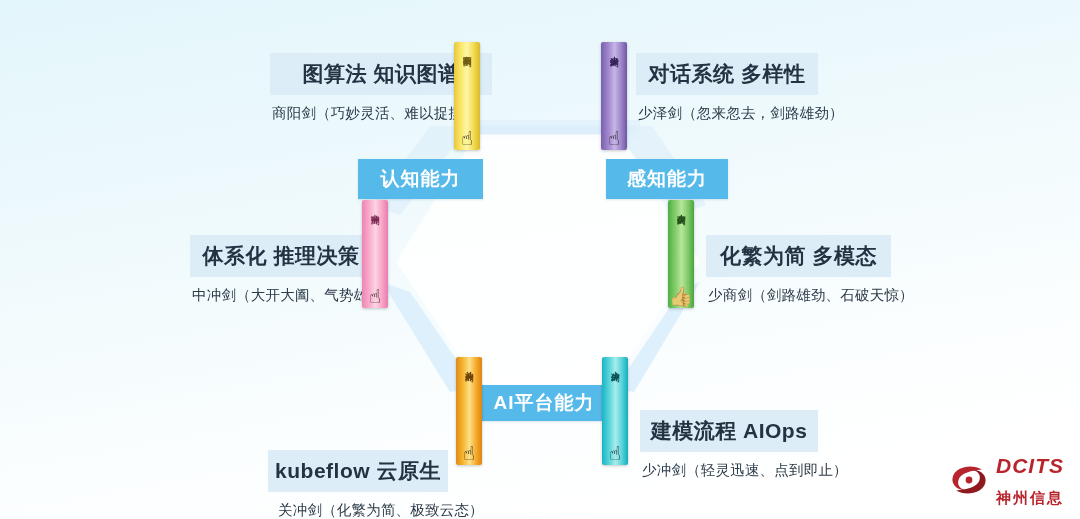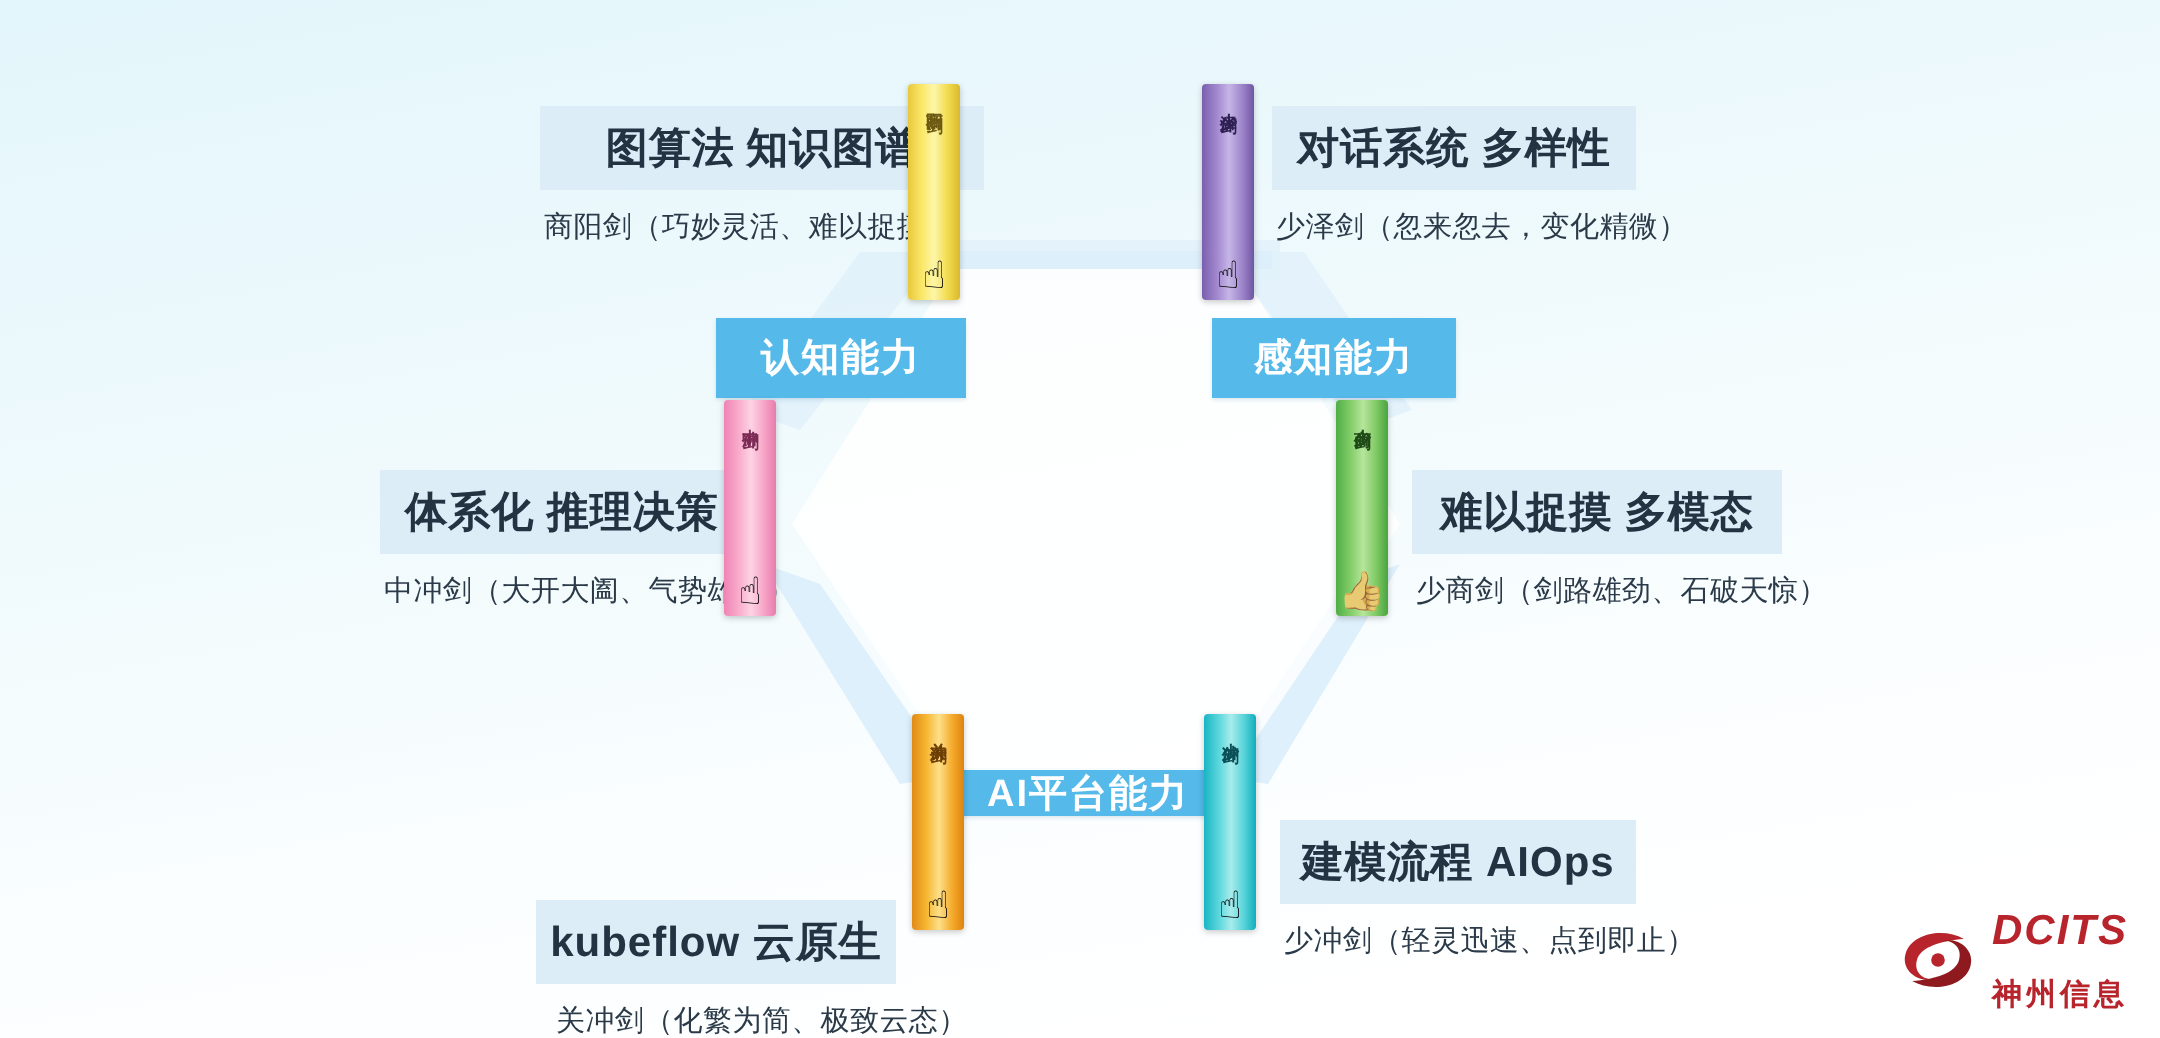--- a/index.html
+++ b/index.html
@@ -107,60 +107,60 @@
   </svg>
 
   <div class="cap" style="left:358px;top:159px;width:125px;height:40px;">
     <span>认知能力</span>
   </div>
 
   <div class="cap" style="left:606px;top:159px;width:122px;height:40px;">
     <span>感知能力</span>
   </div>
 
-  <div class="cap" style="left:478px;top:385px;width:132px;height:23px;">
+  <div class="cap" style="left:478px;top:385px;width:132px;height:36px;">
     <span>AI平台能力</span>
   </div>
 
-  <div class="node" style="left:270px;top:53px;width:228px;font-family:Liberation Serif, serif;">
+  <div class="node" style="left:270px;top:53px;width:228px;">
     <div class="titlebar center" style="width:222px;">
       <span>图算法 知识图谱</span>
     </div>
     <div class="desc" style="padding-left:2px;">商阳剑（巧妙灵活、难以捉摸）</div>
   </div>
   <div class="sword sw-shangyang" style="left:454px;top:42px;">
     <span class="vlabel">商阳剑</span>
     <span class="hand">☝</span>
   </div>
 
   <div class="node" style="left:636px;top:53px;width:250px;">
     <div class="titlebar center" style="width:182px;">
       <span>对话系统 多样性</span>
     </div>
-    <div class="desc" style="padding-left:2px;">少泽剑（忽来忽去，变化精微）</div>
+    <div class="desc" style="padding-left:2px;">少泽剑（忽来忽去，剑路雄劲）</div>
   </div>
   <div class="sword sw-shaoze" style="left:601px;top:42px;">
     <span class="vlabel">少泽剑</span>
     <span class="hand">☝</span>
   </div>
 
   <div class="node" style="left:190px;top:235px;width:215px;">
     <div class="titlebar center" style="width:182px;">
       <span>体系化 推理决策</span>
     </div>
     <div class="desc" style="padding-left:2px;">中冲剑（大开大阖、气势雄迈）</div>
   </div>
   <div class="sword sw-zhongchong" style="left:362px;top:200px;">
     <span class="vlabel">中冲剑</span>
     <span class="hand">☝</span>
   </div>
 
   <div class="node" style="left:706px;top:235px;width:250px;">
     <div class="titlebar center" style="width:185px;">
-      <span>难以捉摸 多模态</span>
+      <span>化繁为简 多模态</span>
     </div>
     <div class="desc" style="padding-left:2px;">少商剑（剑路雄劲、石破天惊）</div>
   </div>
   <div class="sword sw-shaoshang" style="left:668px;top:200px;">
     <span class="vlabel">少商剑</span>
     <span class="hand">👍</span>
   </div>
 
   <div class="node" style="left:268px;top:410px;width:224px;">
     <div class="titlebar center" style="width:180px;margin-top:40px;">

